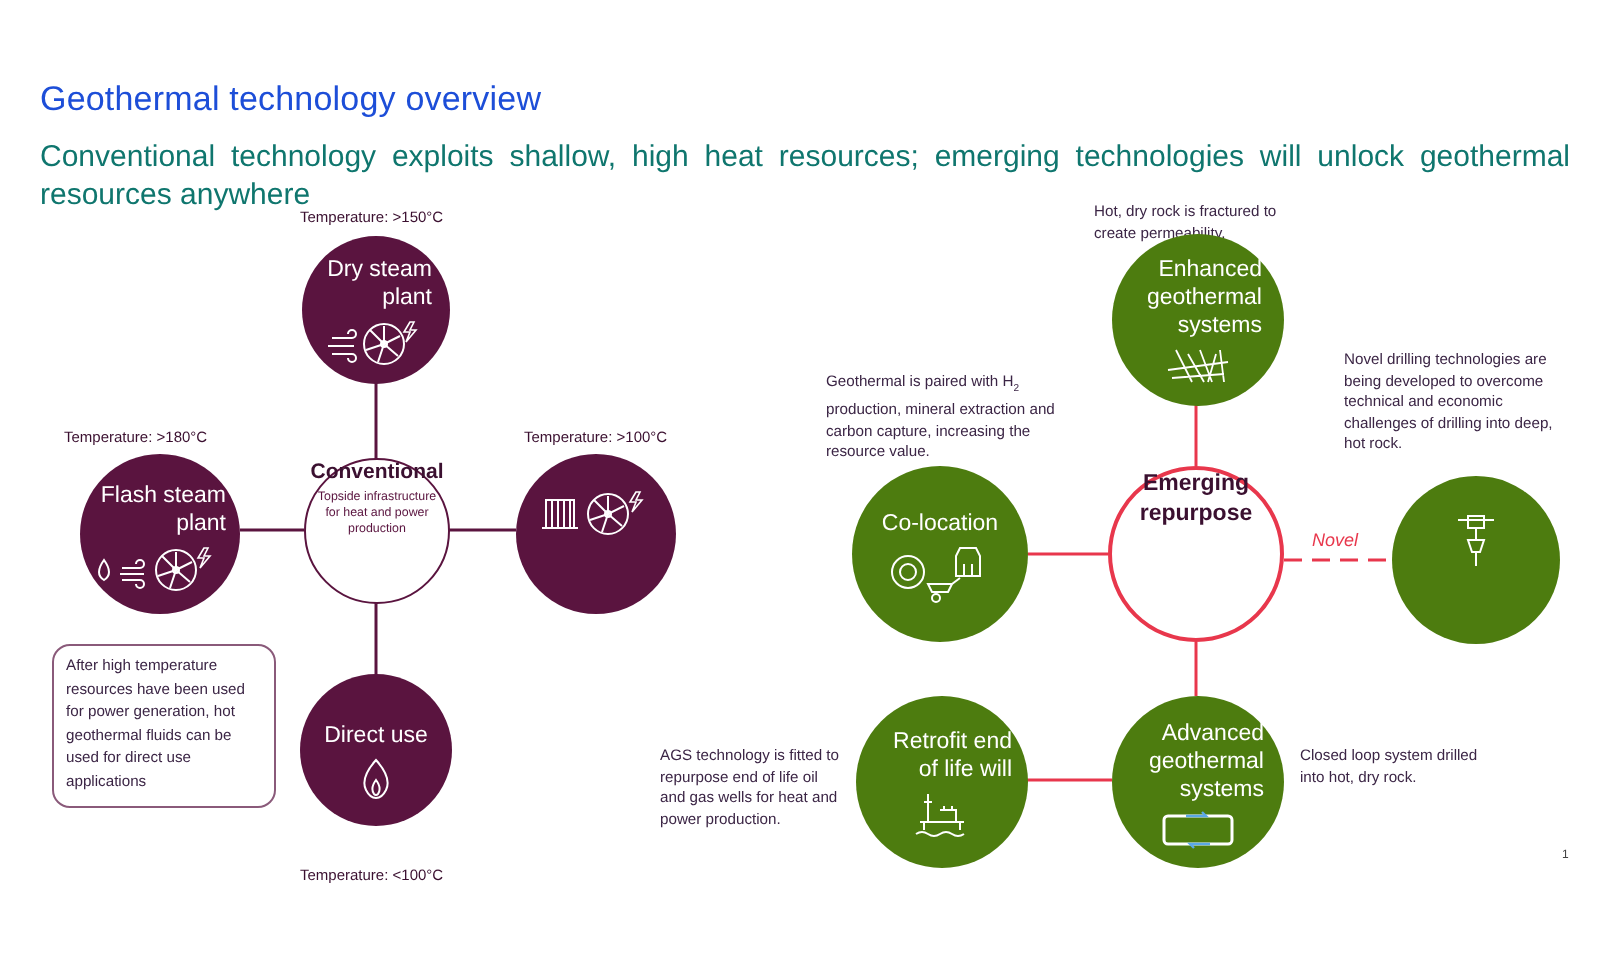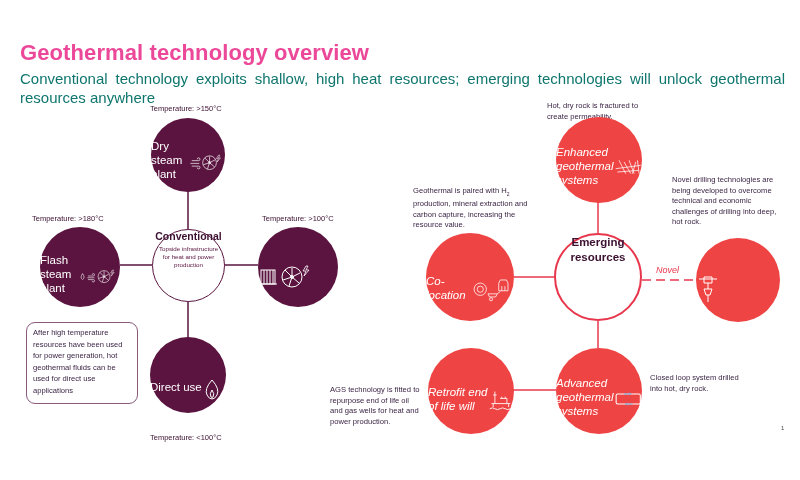--- a/index.html
+++ b/index.html
@@ -1,22 +1,22 @@
 <!DOCTYPE html>
 <html><head>
 <meta charset="utf-8">
 <style>
   html,body{margin:0;padding:0;}
   body{width:800px;height:480px;background:#ffffff;position:relative;overflow:hidden;font-family:"Liberation Sans",sans-serif;}
-  .title{position:absolute;left:20px;top:40px;font-size:22px;color:#ec4899;letter-spacing:0.1px;font-weight:bold;}
+  .title{position:absolute;left:20px;top:40px;font-size:17px;color:#1d4ed8;letter-spacing:0.1px;}
   .subtitle{position:absolute;left:20px;top:69px;width:765px;font-size:15px;line-height:19px;color:#0f766e;text-align:justify;text-align-last:left;}
   svg.diagram{position:absolute;left:0;top:0;}
-  .circ{position:absolute;border-radius:50%;box-sizing:border-box;display:flex;flex-direction:row;align-items:center;text-align:left;color:#fff;}
+  .circ{position:absolute;border-radius:50%;box-sizing:border-box;display:flex;flex-direction:column;align-items:center;text-align:right;color:#fff;}
   .circ.dark{background:#5a143f;}
-  .circ.pink{background:#ef4444;font-style:italic;}
+  .circ.pink{background:#4d7c0f;}
   .circ .lbl{font-size:11.5px;line-height:14px;}
   .hub{position:absolute;border-radius:50%;background:#fff;box-sizing:border-box;display:flex;flex-direction:column;align-items:center;text-align:center;}
   .hub.conv{border:1.5px solid #5a143f;}
   .hub.emer{border:2px solid #e8374c;}
   .hub .h1{font-weight:bold;color:#3b1030;}
   .hub .h2{font-size:6.2px;line-height:8px;color:#5a143f;margin-top:3px;}
   .temp{position:absolute;font-size:7.5px;color:#3b1030;white-space:nowrap;}
   .temp b{font-weight:normal;}
   .note{position:absolute;font-size:7.6px;line-height:10.5px;color:#3b2545;}
   .box{position:absolute;left:26px;top:322px;width:112px;height:82px;border:1px solid #8a5a7a;border-radius:9px;box-sizing:border-box;padding:4px 6px;font-size:7.6px;line-height:11.5px;color:#3b2545;}
@@ -142,33 +142,33 @@
     <path d="M38 2 h8 l2 4 v10 h-12 v-10z M40 10 v6 M44 10 v6" stroke="#fff" stroke-width="1" fill="none"></path>
     <g stroke="#fff" stroke-width="1" fill="none">
         <path d="M22 20 h12 l-2 4 h-8z"></path>
         <circle cx="26" cy="27" r="2"></circle>
         <path d="M34 20 l4 -3"></path>
       </g>
   </svg>
 </div>
 
 <div class="hub emer" style="left:554px;top:233px;width:88px;height:88px;">
-  <div class="h1" style="font-size:11.5px;line-height:15px;width:72px;">Emerging resources</div>
+  <div class="h1" style="font-size:11.5px;line-height:15px;width:72px;">Emerging repurpose</div>
 </div>
 
 <div class="novel">Novel</div>
 
 <div class="note" style="left:672px;top:175px;width:115px;">Novel drilling technologies are being developed to overcome technical and economic challenges of drilling into deep, hot rock.</div>
 <div class="circ pink" style="left:696px;top:238px;width:84px;height:84px;padding-top:15px;">
   <svg class="icon" width="24" height="28" viewBox="0 0 24 28">
     <path d="M3 4 h18 M8 2 h8 v6 h-8z M12 8 v6 M8 14 h8 l-2 6 h-4z M12 20 v7" stroke="#fff" stroke-width="1" fill="none"></path>
   </svg>
 </div>
 
-<div class="note" style="left:330px;top:373px;width:92px;margin-top:12px;">AGS technology is fitted to repurpose end of life oil and gas wells for heat and power production.</div>
+<div class="note" style="left:330px;top:373px;width:92px;">AGS technology is fitted to repurpose end of life oil and gas wells for heat and power production.</div>
 <div class="circ pink" style="left:428px;top:348px;width:86px;height:86px;padding-top:16px;">
   <div class="lbl" style="width:70px;">Retrofit end of life will</div>
   <svg class="icon" width="30" height="26" viewBox="0 0 30 26">
     <path d="M8 2 v14 M6 6 h4 M4 16 h22 M14 10 h8 v6 M16 8 v2 M20 8 v2 M6 16 v4 M24 16 v4 M2 22 q3 -2 6 0 q3 2 6 0 q3 -2 6 0 q3 2 6 0" stroke="#fff" stroke-width="1" fill="none"></path>
   </svg>
 </div>
 
 <div class="circ pink" style="left:556px;top:348px;width:86px;height:86px;padding-top:12px;">
   <div class="lbl" style="width:66px;">Advanced geothermal systems</div>
   <svg class="icon" width="40" height="20" viewBox="0 0 40 20">

